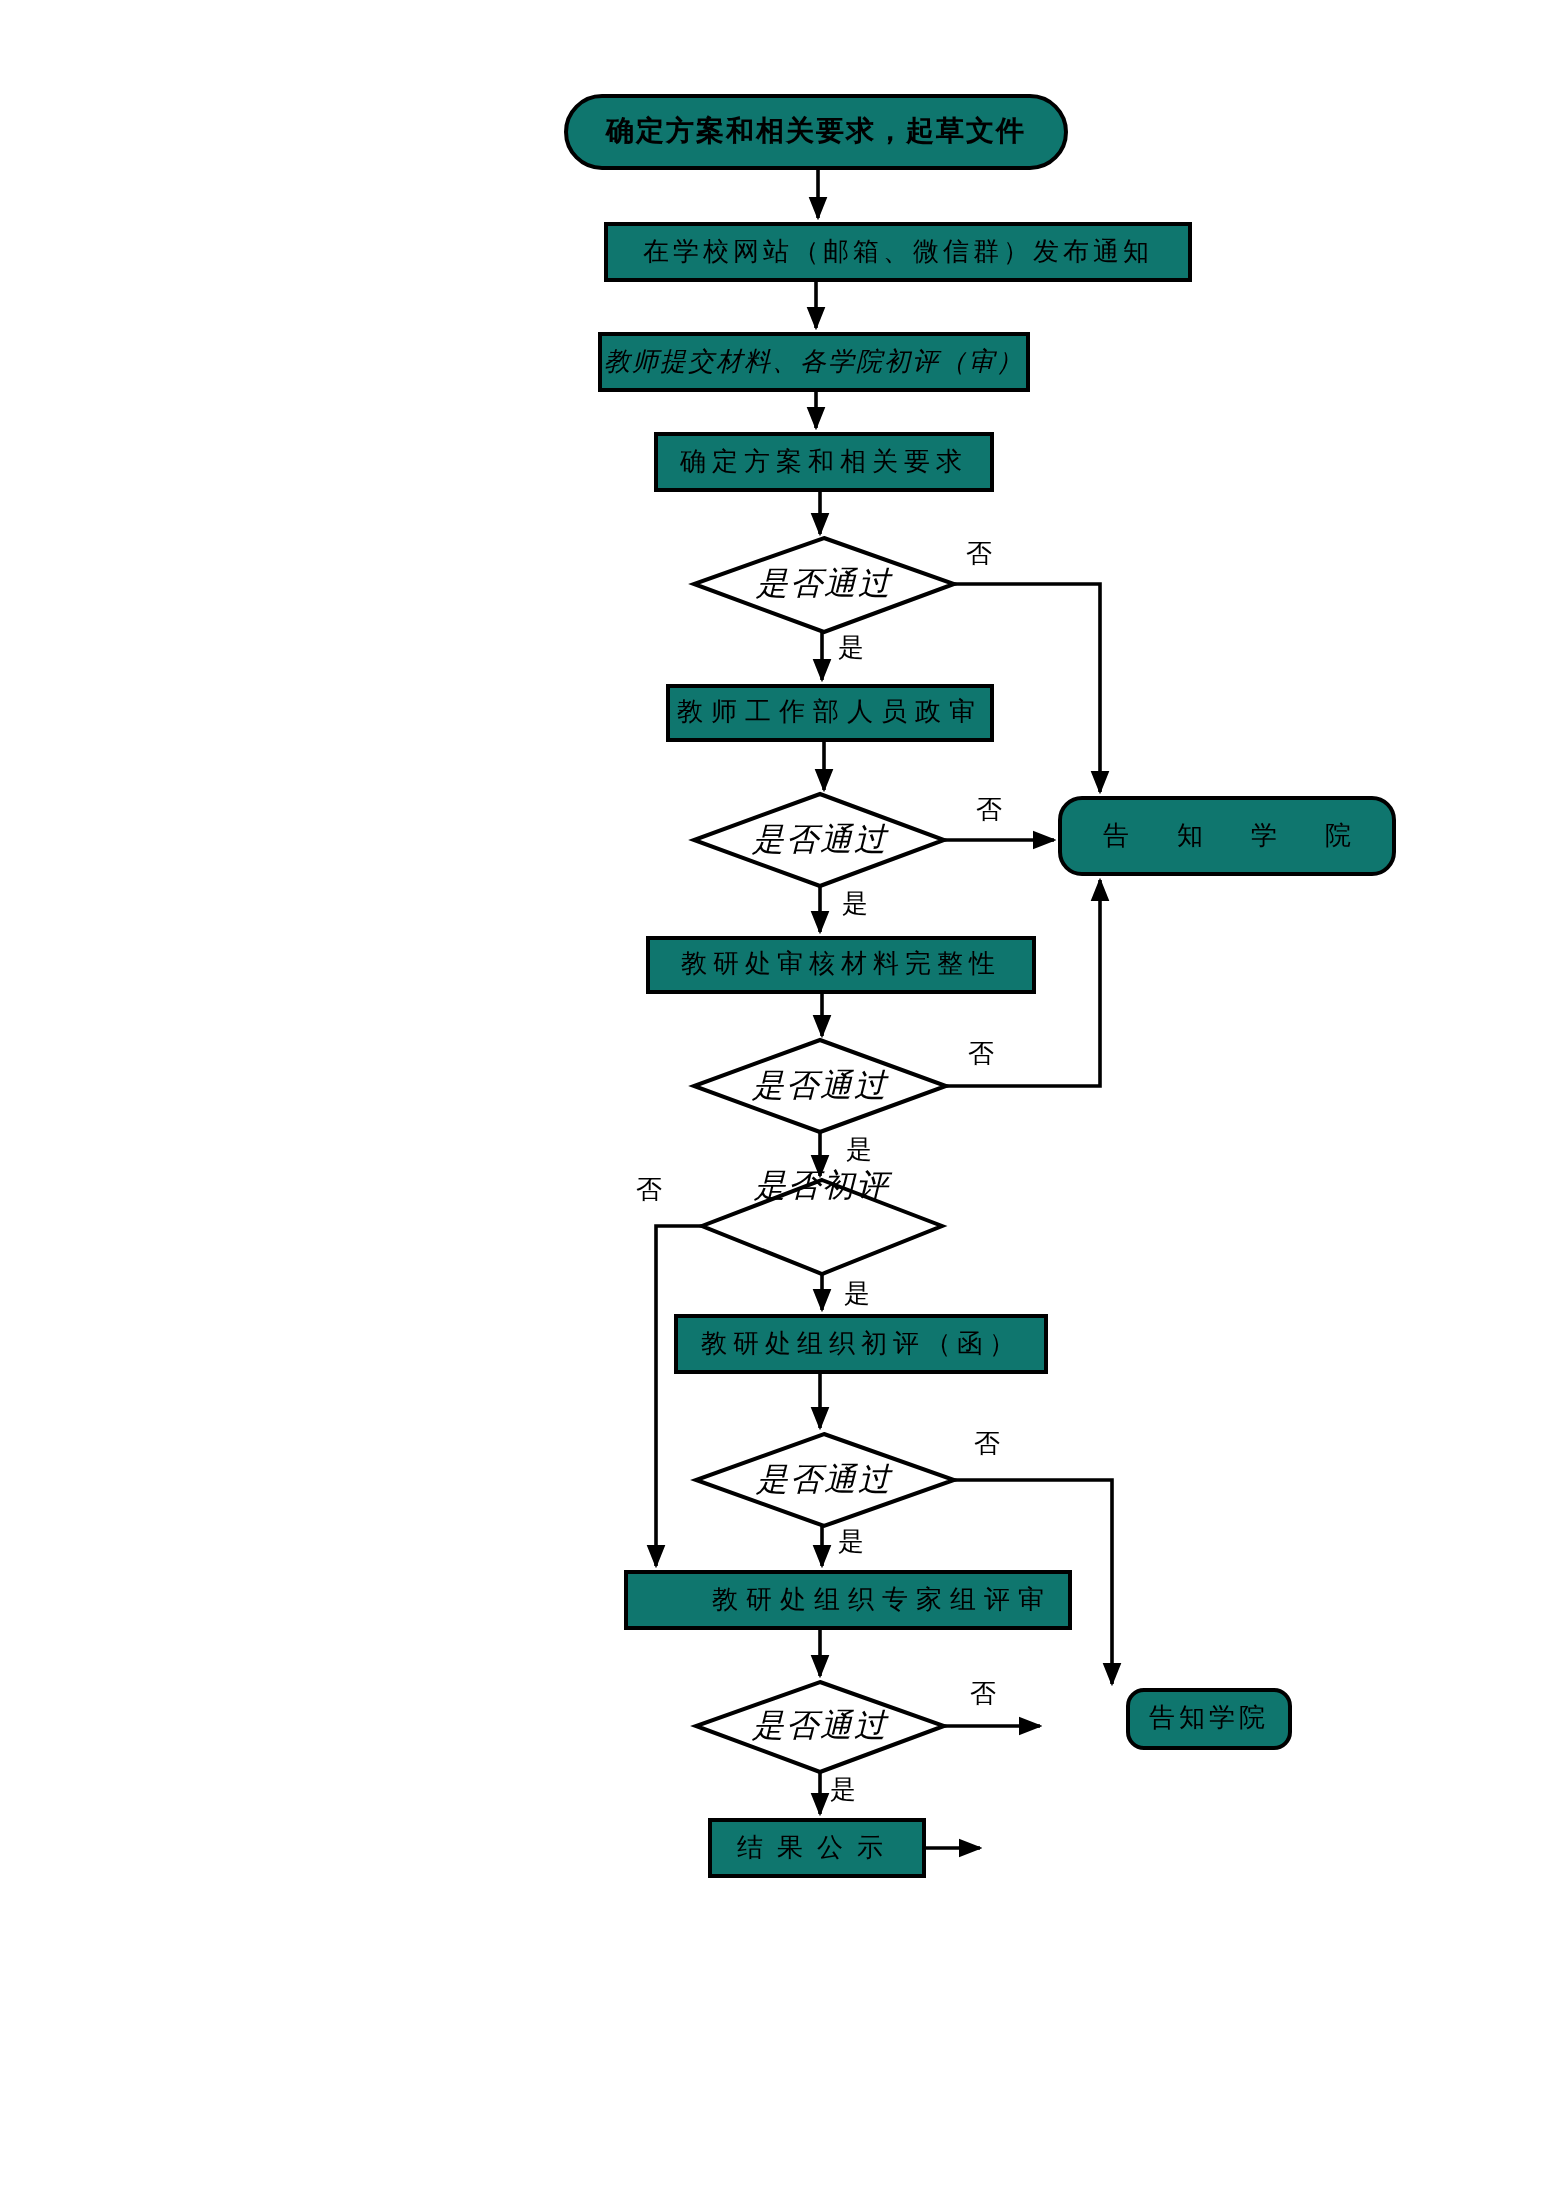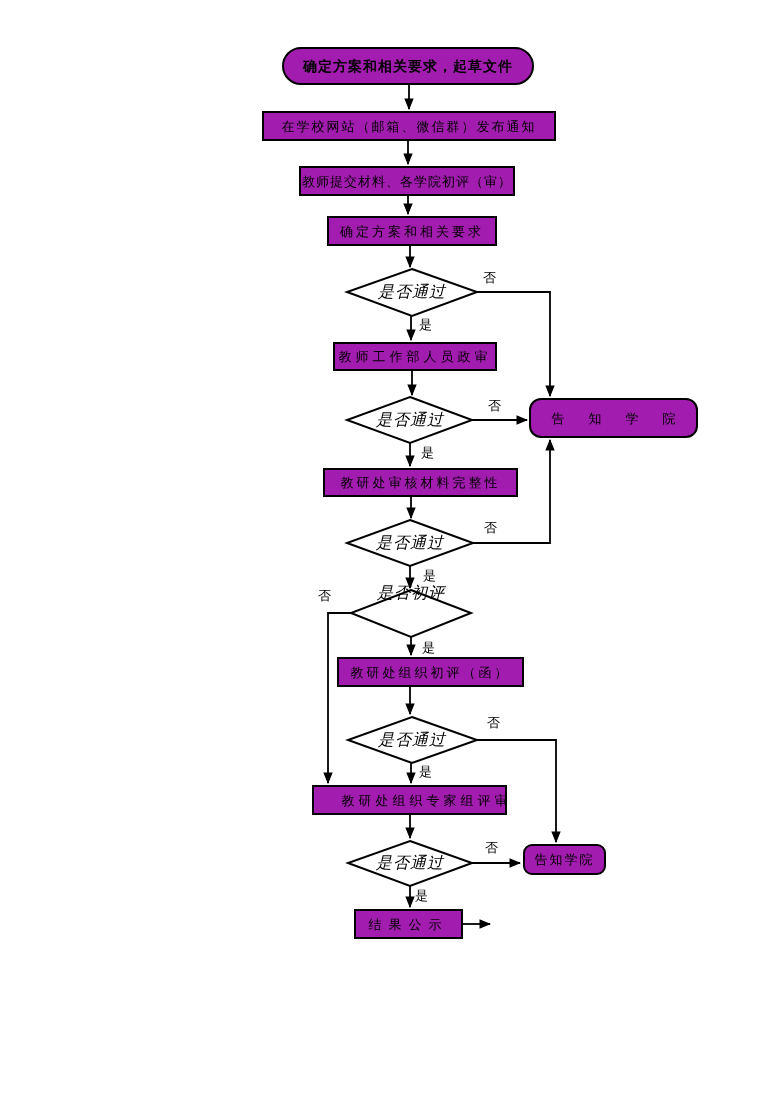--- a/index.html
+++ b/index.html
@@ -10,34 +10,34 @@
     background: #ffffff;
     font-family: "DejaVu Serif", serif;
     color: #000000;
     overflow: hidden;
   }
   .layer { position: absolute; left: 0; top: 0; }
   .node {
     position: absolute;
     box-sizing: border-box;
     border: 2px solid #000000;
-    background: #a21caf;
+    background: #0f766e;
     display: flex;
     align-items: center;
     justify-content: center;
     font-size: 13px;
     white-space: nowrap;
     line-height: 1;
     color: #000000;
   }
   .stadium { border-radius: 20px; font-weight: bold; font-size: 14px; letter-spacing: 1px; }
   .rounded { border-radius: 12px; }
   .rounded-sm { border-radius: 9px; }
   .ls1 { letter-spacing: 1px; }
-  .ls2 { letter-spacing: 2px; }
+  .ls2 { letter-spacing: 2px; margin-left: 40px; }
   .ls3 { letter-spacing: 3px; }
   .ls4 { letter-spacing: 4px; }
   .ls7 { letter-spacing: 7px; }
   .ls24 { letter-spacing: 24px; text-indent: 24px; }
   .dlabel {
     position: absolute;
     display: flex;
     align-items: center;
     justify-content: center;
     font-size: 16px;
@@ -96,33 +96,33 @@
       <polygon points="411,590 471,613 411,637 351,613"></polygon>
       <polygon points="412,717 477,740 412,763 348,740"></polygon>
       <polygon points="410,841 472,863 410,886 348,863"></polygon>
     </g>
   </svg>
 
   <div class="node stadium" style="left:282px; top:47px; width:252px; height:38px;">确定方案和相关要求，起草文件</div>
 
   <div class="node ls2" style="left:262px; top:111px; width:294px; height:30px;">在学校网站（邮箱、微信群）发布通知</div>
 
-  <div class="node ls1" style="left:299px; top:166px; width:216px; height:30px;">教师提交材料、各学院初评（审）</div>
+  <div class="node ls1" style="left:299px; top:166px; width:216px; height:30px;font-style:italic;">教师提交材料、各学院初评（审）</div>
 
   <div class="node ls3" style="left:327px; top:216px; width:170px; height:30px;">确定方案和相关要求</div>
 
   <div class="node ls4" style="left:333px; top:342px; width:164px; height:29px;">教师工作部人员政审</div>
 
   <div class="node rounded ls24" style="left:529px; top:398px; width:169px; height:40px;">告知学院</div>
 
   <div class="node ls3" style="left:323px; top:468px; width:195px; height:29px;">教研处审核材料完整性</div>
 
   <div class="node ls3" style="left:337px; top:657px; width:187px; height:30px;">教研处组织初评（函）</div>
 
-  <div class="node ls4" style="left:312px; top:785px; width:195px; height:30px;padding-left:34px;">教研处组织专家组评审</div>
+  <div class="node ls4" style="left:312px; top:785px; width:224px; height:30px;padding-left:34px;">教研处组织专家组评审</div>
 
   <div class="node rounded-sm ls2" style="left:523px; top:844px; width:83px; height:31px;">告知学院</div>
 
   <div class="node ls7" style="left:354px; top:909px; width:109px; height:30px;">结果公示</div>
 
 
   <div class="dlabel" style="left:362px; top:283px; width:100px; height:18px;">是否通过</div>
   <div class="dlabel" style="left:360px; top:411px; width:100px; height:18px;">是否通过</div>
   <div class="dlabel" style="left:360px; top:534px; width:100px; height:18px;">是否通过</div>
   <div class="dlabel" style="left:361px; top:584px; width:100px; height:18px;">是否初评</div>

